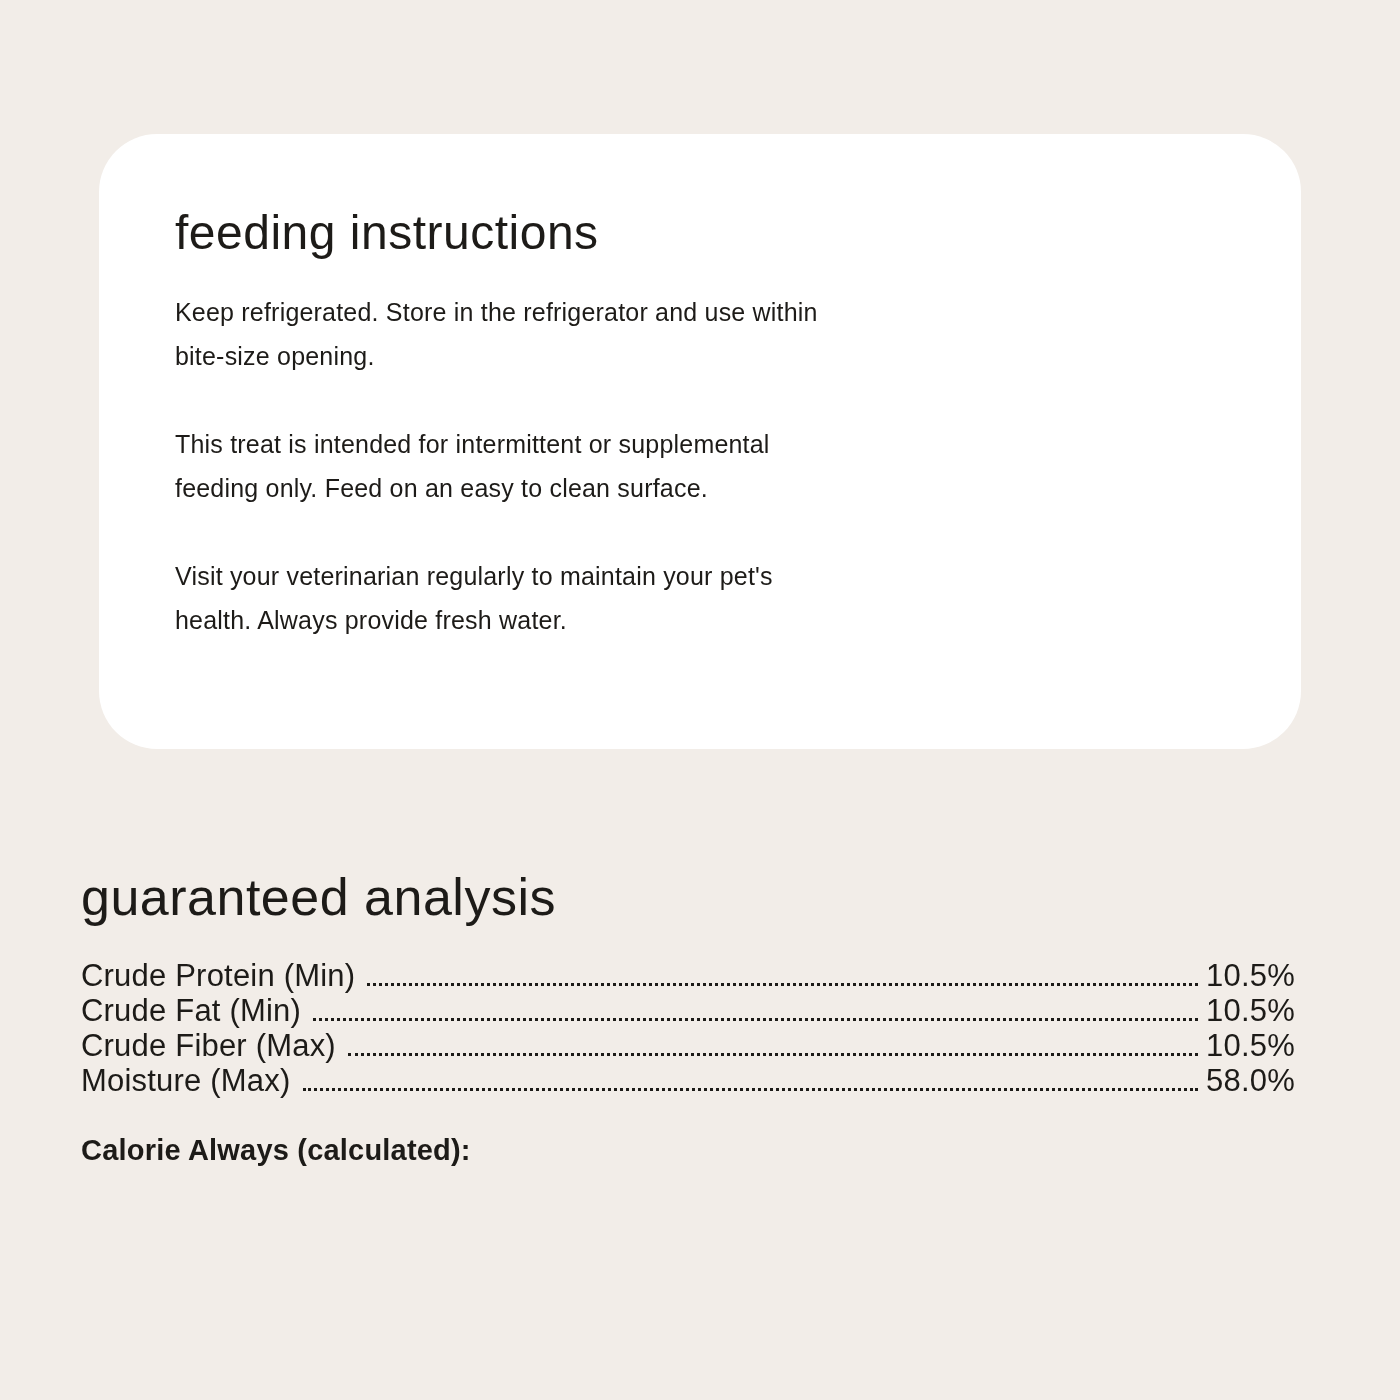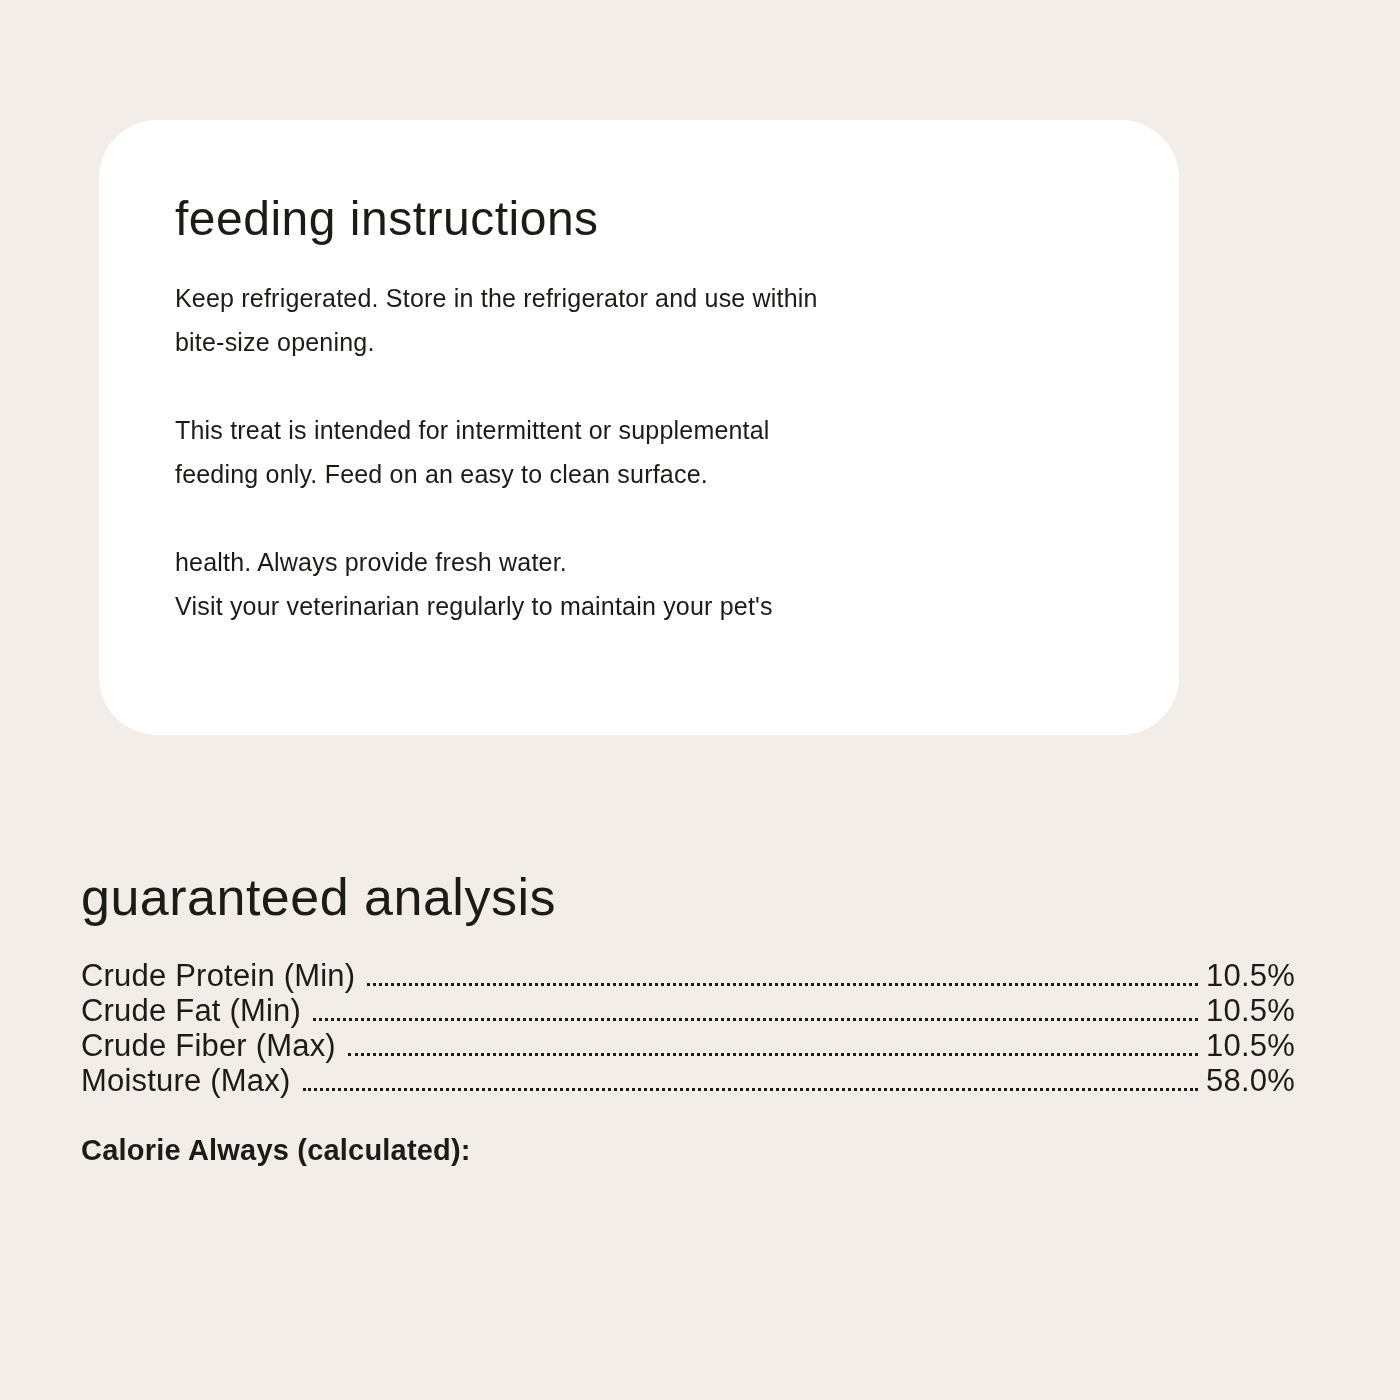--- a/index.html
+++ b/index.html
@@ -15,22 +15,22 @@
     position: relative;
     background: var(--bg);
     color: var(--ink);
     font-family: "Liberation Sans", sans-serif;
     overflow: hidden;
   }
 
   .card {
     position: absolute;
     left: 99px;
-    top: 120px;
-    width: 1080px;
+    top: 134px;
+    width: 1202px;
     height: 615px;
     background: var(--card);
     border-radius: 58px;
     padding: 70px 76px 0 76px;
   }
   .card h1 {
     margin: 0 0 28px 0;
     font-size: 48px;
     font-weight: 500;
     letter-spacing: 0.5px;
@@ -92,22 +92,22 @@
     <div class="line">Keep refrigerated. Store in the refrigerator and use within</div>
     <div class="line">bite-size opening.</div>
   </div>
 
   <div class="para">
     <div class="line">This treat is intended for intermittent or supplemental</div>
     <div class="line">feeding only. Feed on an easy to clean surface.</div>
   </div>
 
   <div class="para">
+    <div class="line">Visit your veterinarian regularly to maintain your pet's</div>
     <div class="line">health. Always provide fresh water.</div>
-    <div class="line">Visit your veterinarian regularly to maintain your pet's</div>
   </div>
 </section>
 
 <section class="analysis">
   <h2>guaranteed analysis</h2>
 
   <div class="ga-row">
     <span class="ga-label">Crude Protein (Min)</span>
     <span class="ga-dots"></span>
     <span class="ga-value">10.5%</span>

